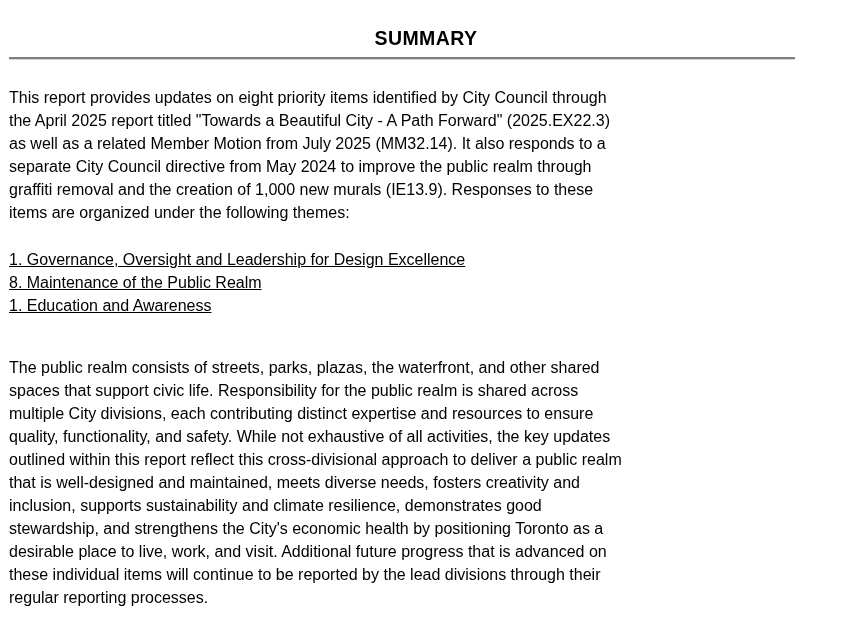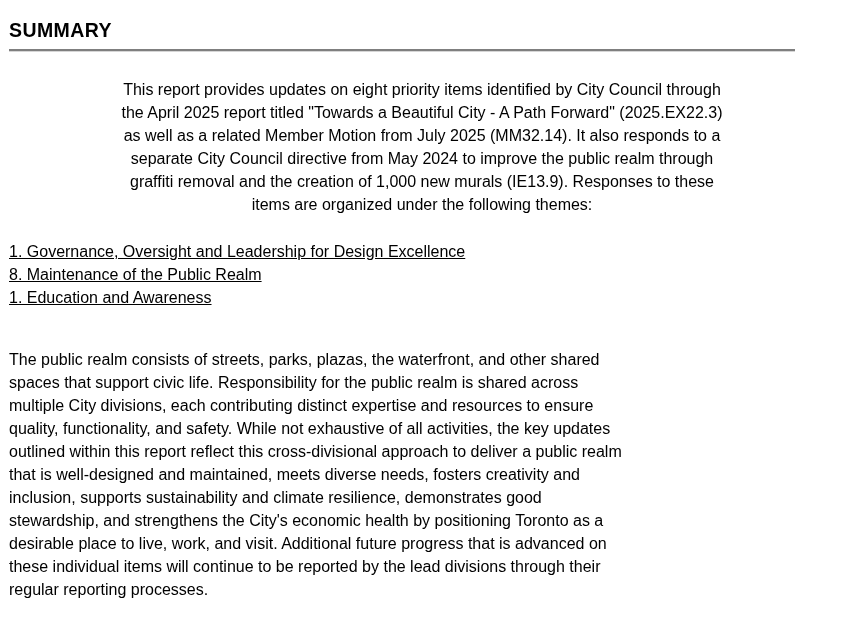--- a/index.html
+++ b/index.html
@@ -14,44 +14,44 @@
     font-family: "Liberation Sans", "DejaVu Sans", sans-serif;
     overflow: hidden;
   }
   .page {
     box-sizing: border-box;
     width: 843px;
     height: 622px;
     padding: 20px 0 0 9px;
   }
   .heading {
-    margin: 0;
+    margin: 8px;
     font-size: 19.5px;
     font-weight: bold;
     line-height: 20px;
     letter-spacing: 0.4px;
+    text-align: center;
   }
   .heading-rule {
     width: 786px;
     height: 0;
     margin: 9px 0 0 0;
     border: 0;
     border-top: 2px solid #7f7f7f;
     border-bottom: 1px solid #d6d6d6;
   }
   .para {
     margin: 0;
     width: 826px;
     font-size: 16px;
     line-height: 23px;
     white-space: pre-line; 
   }
   .intro-para {
     margin-top: 26px;
-    text-align: center;
   }
   .themes-list {
     margin: 24px 0 0 0;
     padding: 0;
     list-style: none;
     text-decoration: underline;
   }
   .theme-item {
     font-size: 16px;
     line-height: 23px;

